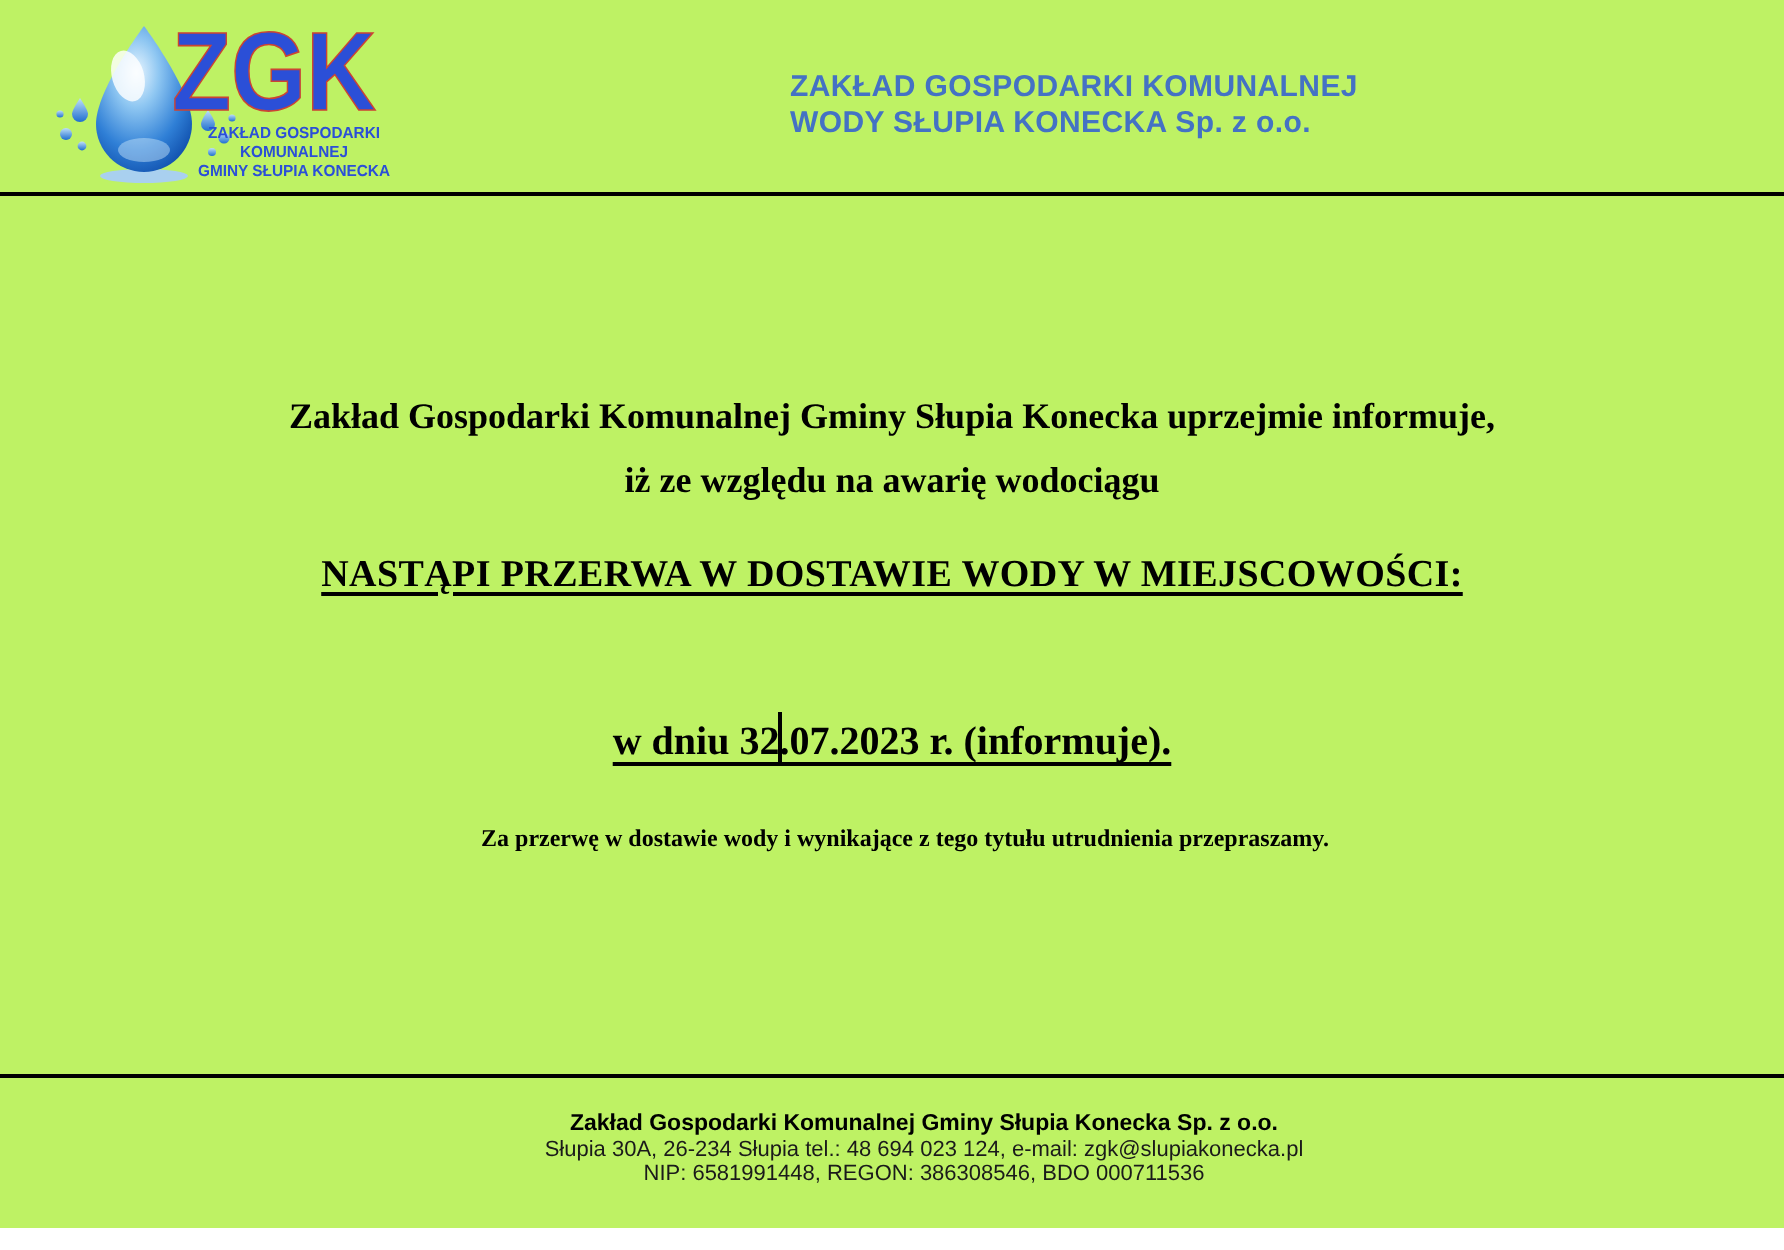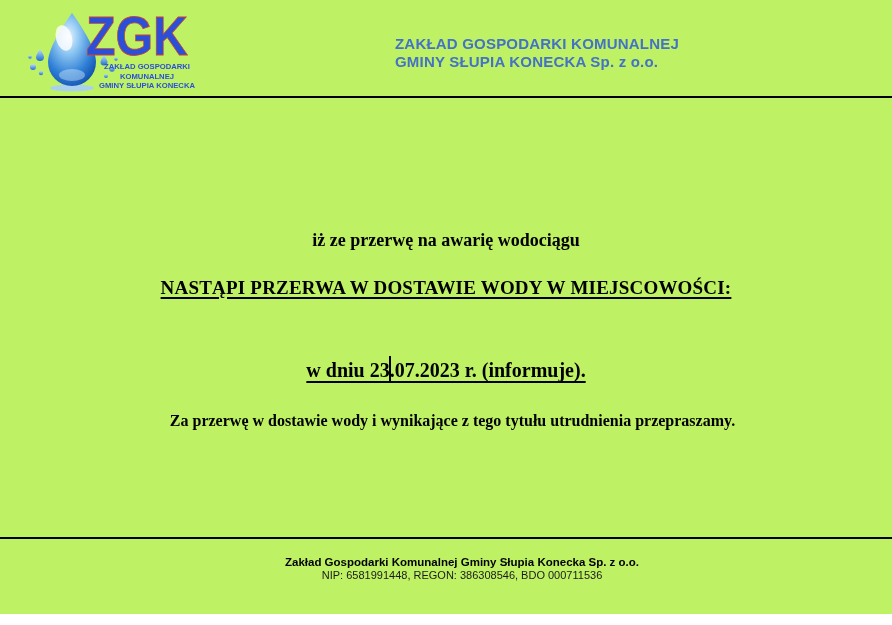--- a/index.html
+++ b/index.html
@@ -75,21 +75,21 @@
     text-underline-offset: 4px;
   }
   .caret {
     display: inline-block;
     width: 2px;
     height: 27px;
     background: #000;
     vertical-align: -6px;
     margin: 0 -1px;
   }
-  .apology { top: 412px; font-size: 16px; padding-left: 13px; }
+  .apology { top: 412px; font-size: 12px; padding-left: 13px; }
   .footer {
     position: absolute;
     left: 0;
     top: 556px;
     width: 892px;
     text-align: center;
     font-size: 11px;
     line-height: 12.6px;
     color: #1a1a1a;
     padding-left: 32px;
@@ -131,34 +131,36 @@
     <text x="62" y="50" font-family="Liberation Sans, sans-serif" font-size="56" font-weight="bold" textLength="102" lengthAdjust="spacingAndGlyphs" style="fill:var(--logo-blue);stroke:#cc4433;stroke-width:0.8">ZGK</text>
     <g font-family="Liberation Sans, sans-serif" font-size="8" font-weight="bold" text-anchor="middle" style="fill:var(--logo-blue)">
       <text x="123" y="64" textLength="86" lengthAdjust="spacingAndGlyphs">ZAKŁAD GOSPODARKI</text>
       <text x="123" y="73.5" textLength="54" lengthAdjust="spacingAndGlyphs">KOMUNALNEJ</text>
       <text x="123" y="83" textLength="96" lengthAdjust="spacingAndGlyphs">GMINY SŁUPIA KONECKA</text>
     </g>
   </svg>
 
   <div class="company">
     <div>ZAKŁAD GOSPODARKI KOMUNALNEJ</div>
-    <div>GMINY SŁUPIA KONECKA Sp. z o.o.</div>
+    <div>WODY SŁUPIA KONECKA Sp. z o.o.</div>
   </div>
 
   <div class="rule rule-top"></div>
 
-  <div class="serif-line intro2">iż ze przerwę na awarię wodociągu</div>
+  <div class="serif-line intro1">Zakład Gospodarki Komunalnej Gminy Słupia Konecka uprzejmie informuje,</div>
+  <div class="serif-line intro2">iż ze względu na awarię wodociągu</div>
   <div class="serif-line alert">
     <span class="u">NASTĄPI PRZERWA W DOSTAWIE WODY W MIEJSCOWOŚCI:</span>
   </div>
   <div class="serif-line date-line">
-    <span class="u"><span>w dniu 23</span><span class="caret"></span><span>.07.2023 r. (informuje).</span></span>
+    <span class="u"><span>w dniu 32</span><span class="caret"></span><span>.07.2023 r. (informuje).</span></span>
   </div>
   <div class="serif-line apology">Za przerwę w dostawie wody i wynikające z tego tytułu utrudnienia przepraszamy.</div>
 
   <div class="rule rule-bottom"></div>
 
   <div class="footer">
     <div class="f1">Zakład Gospodarki Komunalnej Gminy Słupia Konecka Sp. z o.o.</div>
+    <div>Słupia 30A, 26-234 Słupia tel.: 48 694 023 124, e-mail: zgk@slupiakonecka.pl</div>
     <div>NIP: 6581991448, REGON: 386308546, BDO 000711536</div>
   </div>
 
 </div>
 
 </body></html>

